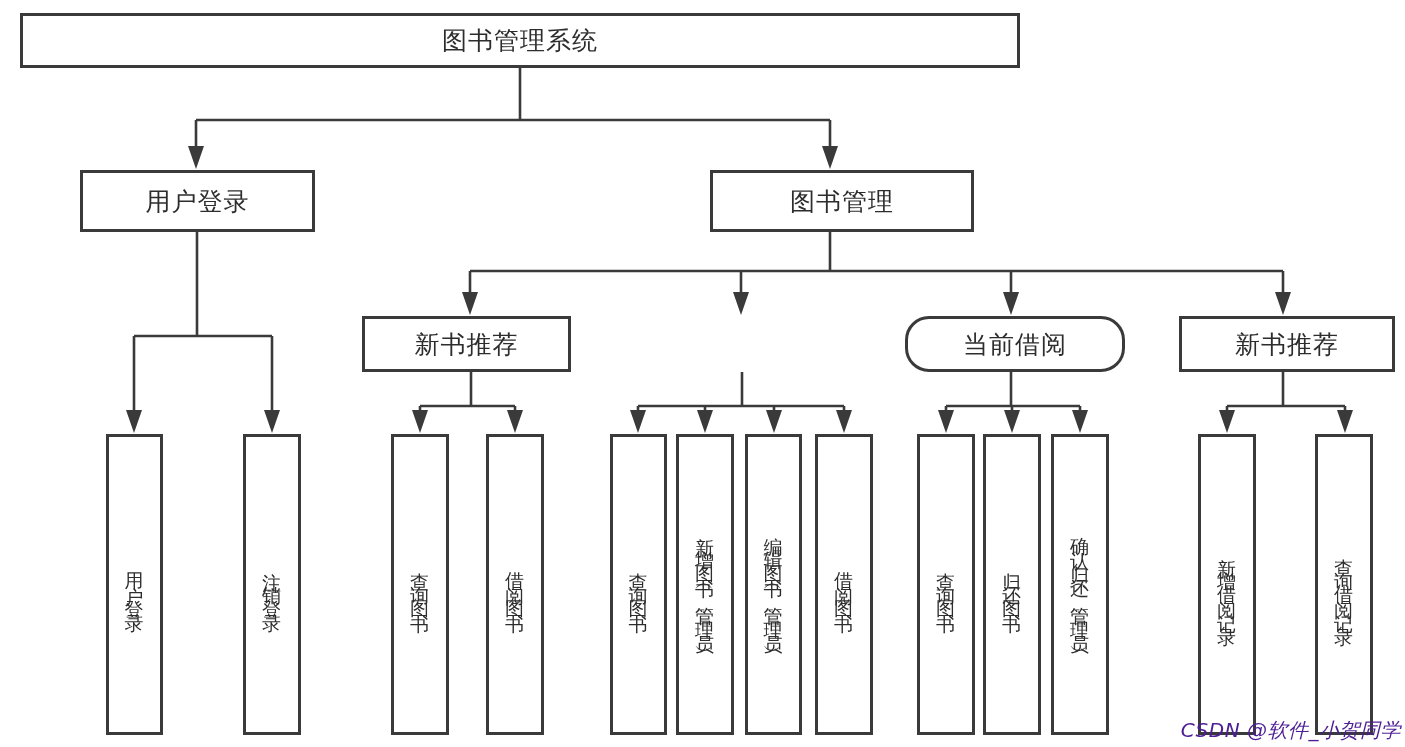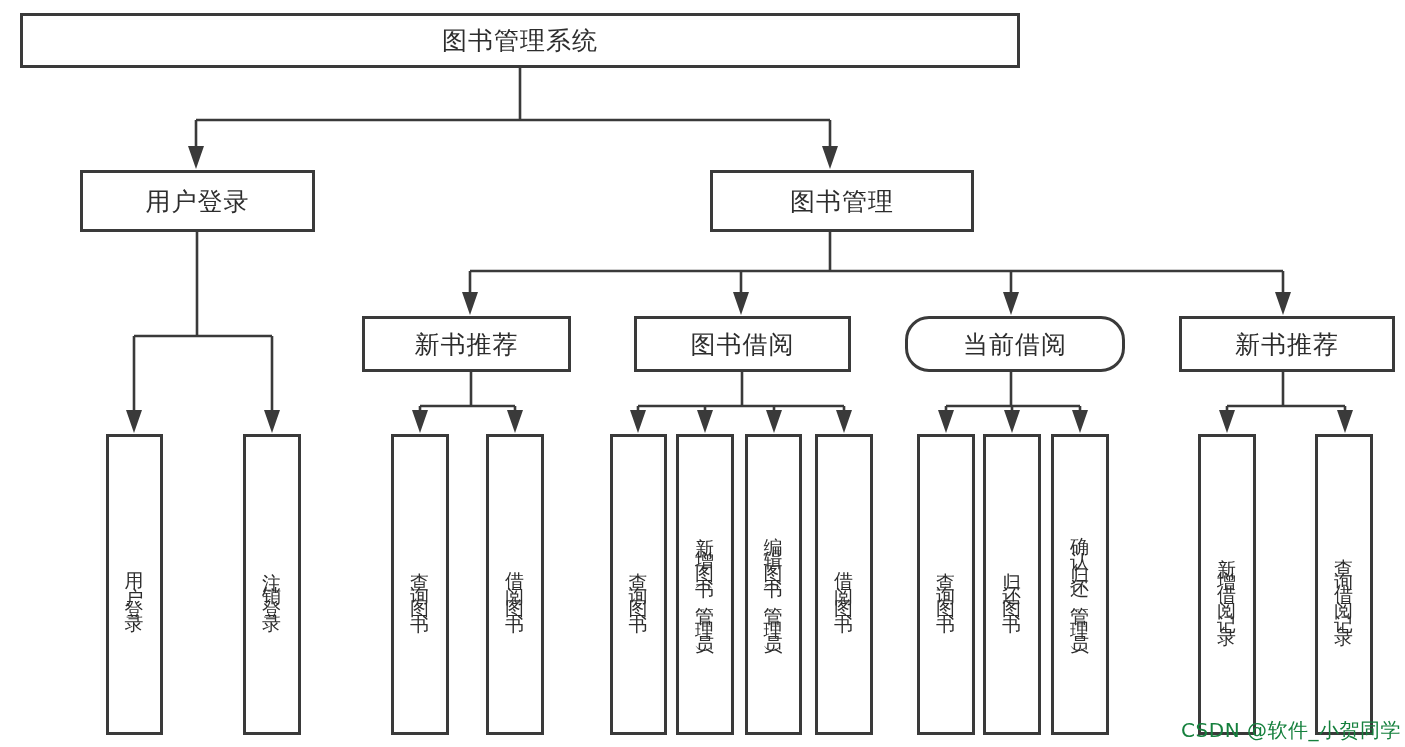--- a/index.html
+++ b/index.html
@@ -49,23 +49,24 @@
     font-size: 19px;
     line-height: 1;
     letter-spacing: 14px;
     color: #2d2d2d;
   }
   .watermark {
     position: absolute;
     top: 717px;
     right: 4px;
     font-size: 20px;
-    color: #15803d;
+    color: #4c1d95;
     letter-spacing: 0.5px;
     white-space: nowrap;
+    font-style: italic;
   }
 </style>
 </head>
 <body>
 
 <div id="stage">
 
   <svg id="connectors" viewBox="0 0 1405 747" xmlns="http://www.w3.org/2000/svg">
 
     <line x1="520" y1="68" x2="520" y2="120"></line>
@@ -127,21 +128,20 @@
     <line x1="1345" y1="406" x2="1345" y2="414"></line>
     <polygon points="1345,433 1337,410 1353,410"></polygon>
   </svg>
 
   <div class="box" style="left:20px; top:13px; width:1000px; height:55px;">图书管理系统</div>
 
   <div class="box" style="left:80px; top:170px; width:235px; height:62px;">用户登录</div>
   <div class="box" style="left:710px; top:170px; width:264px; height:62px;">图书管理</div>
 
   <div class="box" style="left:362px; top:316px; width:209px; height:56px;">新书推荐</div>
-  <div class="box" style="left:634px; top:316px; width:217px; height:56px;">图书借阅</div>
   <div class="box" style="left:905px; top:316px; width:220px; height:56px;border-radius:24px;">当前借阅</div>
   <div class="box" style="left:1179px; top:316px; width:216px; height:56px;">新书推荐</div>
 
   <div class="leaf" style="left:106px; width:57px;">
     <span class="vtext">用户登录</span>
   </div>
   <div class="leaf" style="left:243px; width:58px;">
     <span class="vtext">注销登录</span>
   </div>
 

